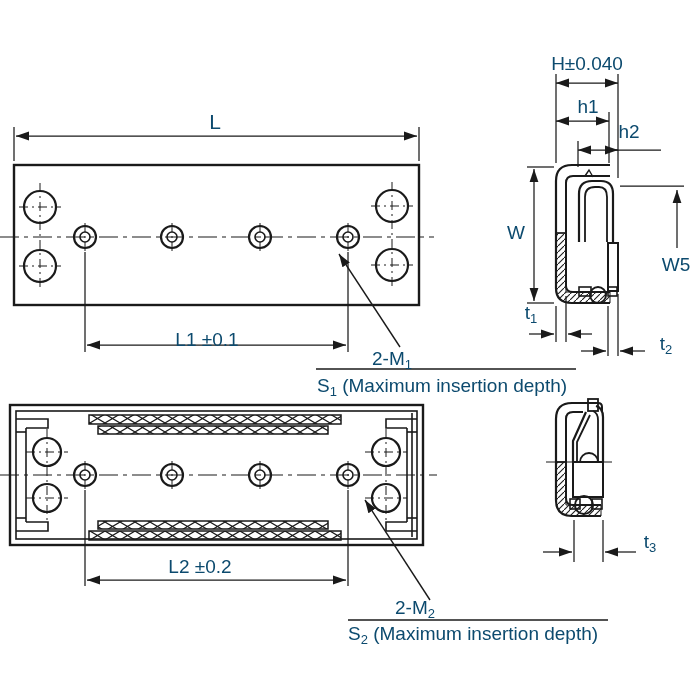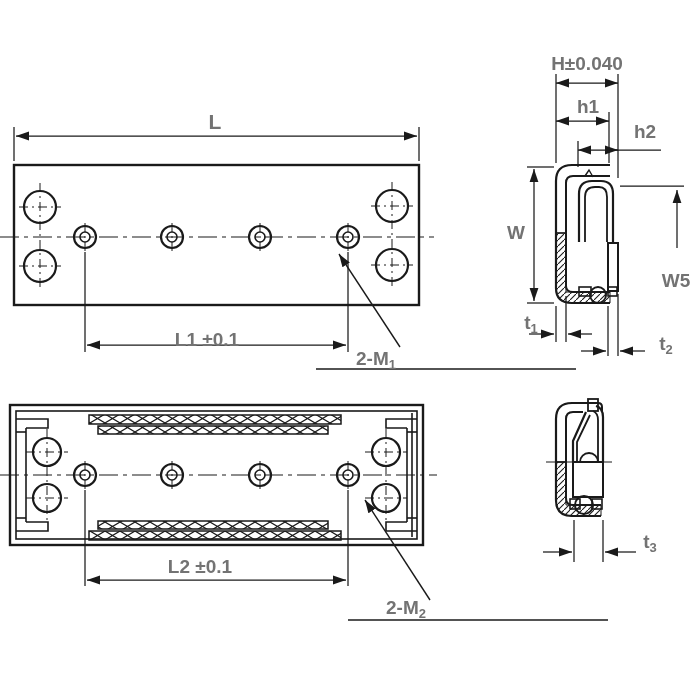--- a/index.html
+++ b/index.html
@@ -15,21 +15,21 @@
   .s15{stroke-width:1.5}
   .s14{stroke-width:1.4;fill:none}
   .s12{stroke-width:1.25;fill:none}
   .s10{stroke-width:1;fill:none}
   .cl{stroke-width:1.1;stroke-dasharray:19 5 4 5;fill:none}
   .cl2{stroke-width:1;stroke-dasharray:9 4 2 4;fill:none}
   line,path,rect,circle{stroke:#1a1a1a}
   .mk{fill:#1a1a1a;stroke:none}
   
   .lbl{position:absolute;font-size:19px;line-height:1;white-space:nowrap;
-       transform:translate(-50%,-50%);color:#737373;font-weight:bold;}
+       transform:translate(-50%,-50%);color:#0c4a6e;}
   .lbl-left{transform:translate(0,-50%);}
   .lbl sub{font-size:13px;line-height:0;}
   .big{font-size:21px;}
 </style>
 </head>
 <body>
 
 <div id="stage">
 
 <svg id="dwg" width="700" height="700" viewBox="0 0 700 700">
@@ -216,38 +216,42 @@
       <line x1="543" y1="552" x2="572" y2="552" class="s12" marker-end="url(#aE)"></line>
       <line x1="605" y1="552" x2="636" y2="552" class="s12" marker-start="url(#aS)"></line>
     </g>
   </g>
 </svg>
 
 <div class="lbl big" style="left:215px;top:121px;">
   <span>L</span></div>
 <div class="lbl" style="left:207px;top:339px;">
   <span>L1 ±0.1</span></div>
-<div class="lbl" style="left:376px;top:358px;">
+<div class="lbl" style="left:392px;top:358px;">
   <span>2-M</span><sub>1</sub></div>
+<div class="lbl lbl-left" style="left:317px;top:385px;">
+  <span>S</span><sub>1</sub><span> (Maximum insertion depth)</span></div>
 
 <div class="lbl" style="left:587px;top:63px;">
   <span>H±0.040</span></div>
 <div class="lbl" style="left:588px;top:106px;">
   <span>h1</span></div>
-<div class="lbl" style="left:645px;top:131px;">
+<div class="lbl" style="left:629px;top:131px;">
   <span>h2</span></div>
 <div class="lbl" style="left:516px;top:232px;">
   <span>W</span></div>
-<div class="lbl" style="left:676px;top:280px;">
+<div class="lbl" style="left:676px;top:264px;">
   <span>W5</span></div>
-<div class="lbl" style="left:531px;top:322px;">
+<div class="lbl" style="left:531px;top:312px;">
   <span>t</span><sub>1</sub></div>
 <div class="lbl" style="left:666px;top:343px;">
   <span>t</span><sub>2</sub></div>
 
 <div class="lbl" style="left:200px;top:566px;">
-  <span>L2 ±0.1</span></div>
-<div class="lbl" style="left:406px;top:607px;">
+  <span>L2 ±0.2</span></div>
+<div class="lbl" style="left:415px;top:607px;">
   <span>2-M</span><sub>2</sub></div>
+<div class="lbl lbl-left" style="left:348px;top:633px;">
+  <span>S</span><sub>2</sub><span> (Maximum insertion depth)</span></div>
 <div class="lbl" style="left:650px;top:541px;">
   <span>t</span><sub>3</sub></div>
 
 </div>
 
 </body></html>

